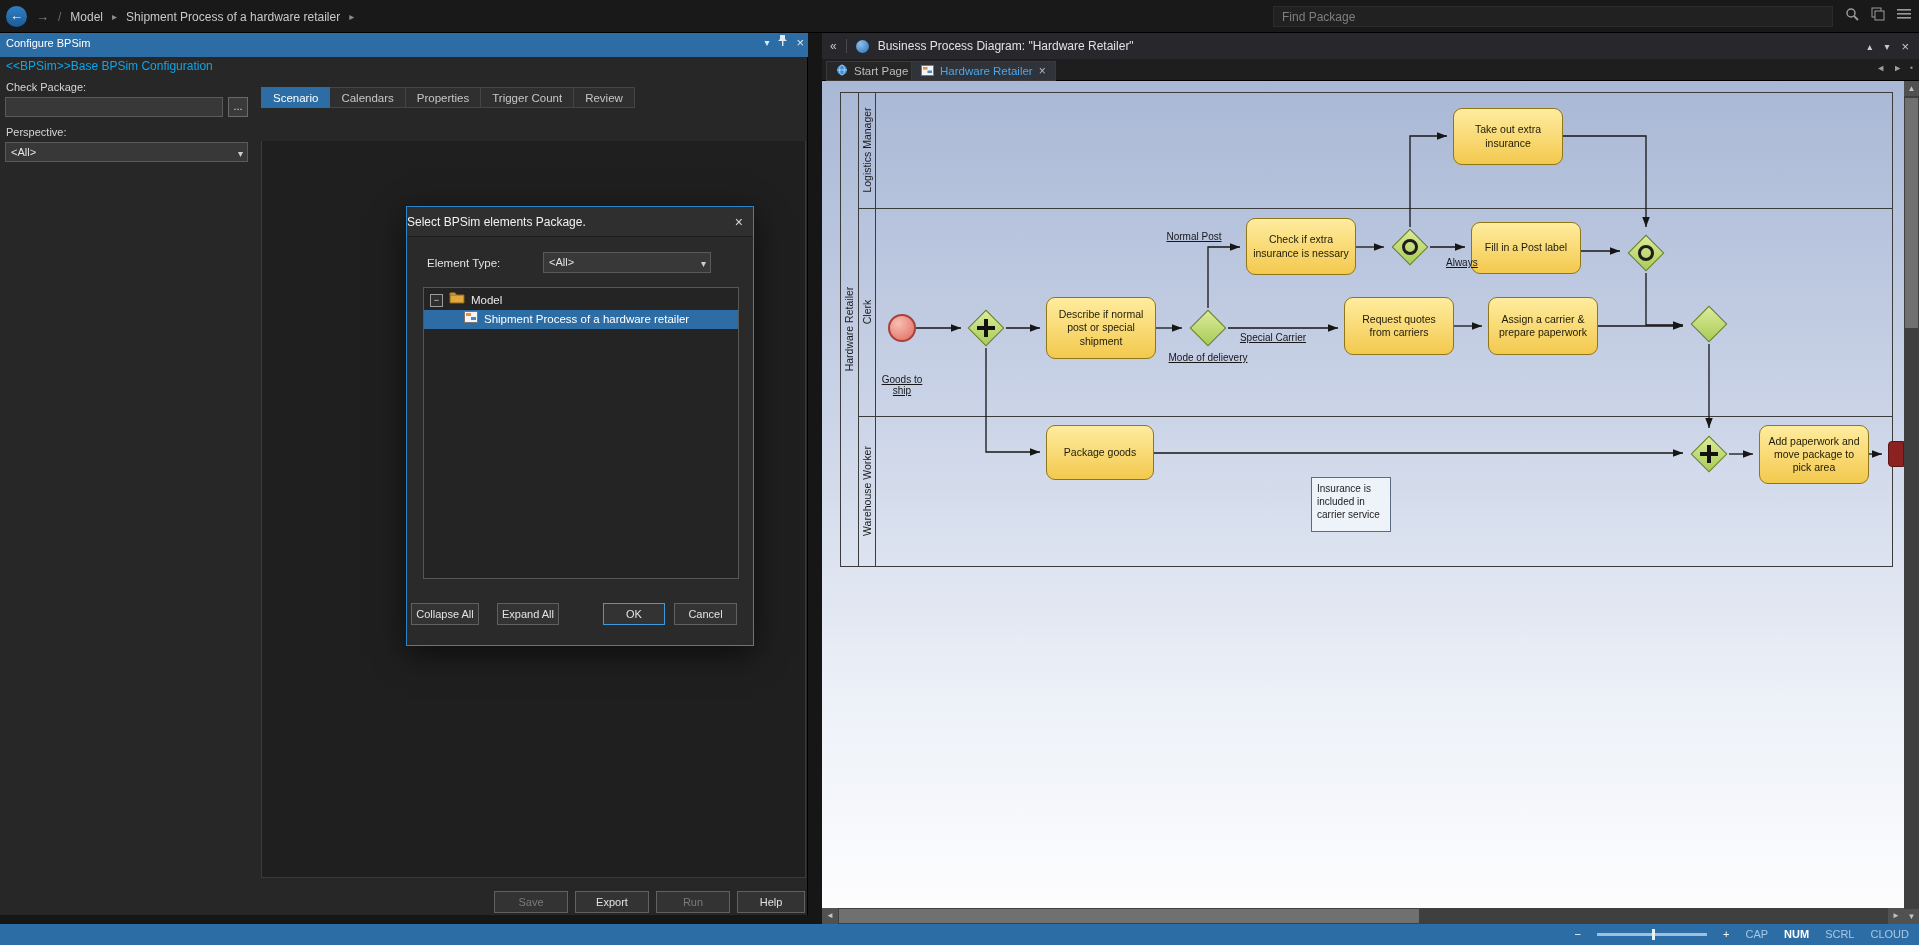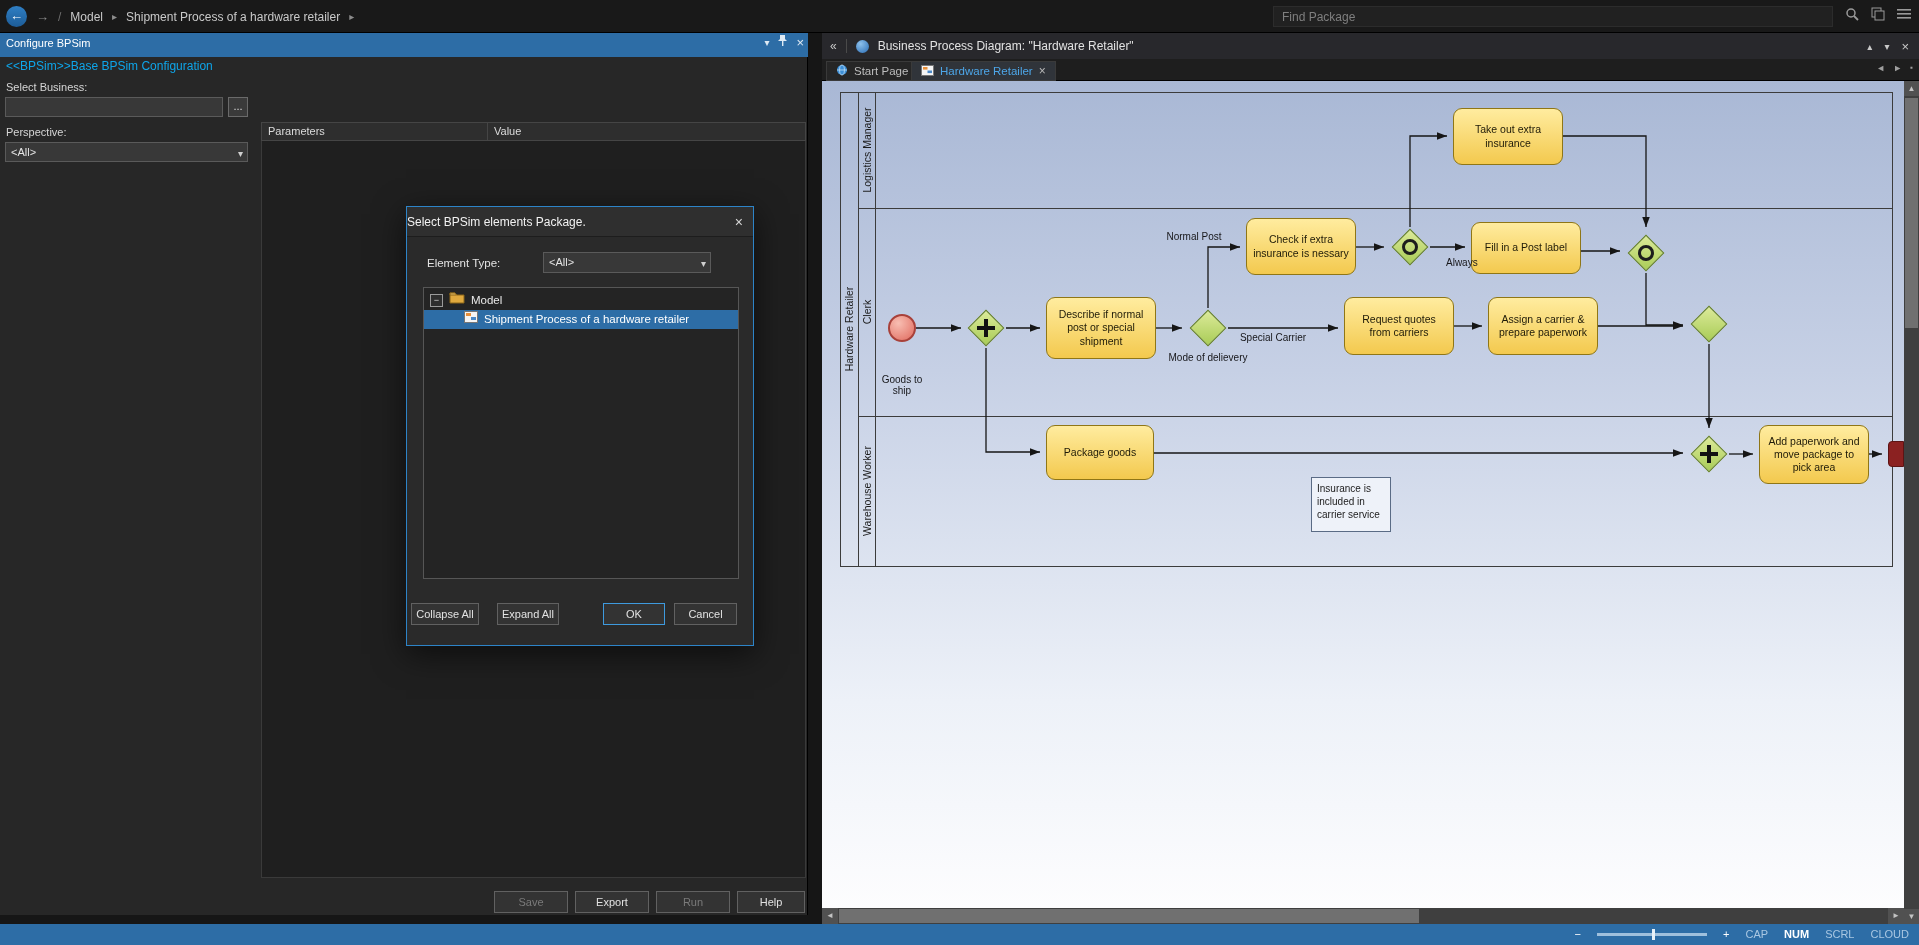--- a/index.html
+++ b/index.html
@@ -100,21 +100,21 @@
           background:linear-gradient(180deg,#ffec9f 0%,#f3c94e 100%);
           display:flex; align-items:center; justify-content:center; text-align:center;
           font-size:10.5px; line-height:1.25; color:#1e1a08; padding:2px 6px; }
   .gw { position:absolute; width:40px; height:40px; }
   .gw-d { position:absolute; left:7px; top:7px; width:26px; height:26px; transform:rotate(45deg);
           background:linear-gradient(135deg,#dcea99,#a9cc57); border:1px solid #64801f; }
   .gwbar { position:absolute; background:#121212; }
   .gw-ring { position:absolute; left:12px; top:12px; width:16px; height:16px; border:3px solid #1d1d1d; border-radius:50%; }
   .event-start { position:absolute; left:66px; top:233px; width:28px; height:28px; border-radius:50%;
                  border:2px solid #a8413a; background:radial-gradient(circle at 35% 30%,#f8beb2,#e06a5e); }
-  .dlabel { position:absolute; font-size:10px; color:#17171a; text-align:center; }
+  .dlabel { position:absolute; font-size:10px; color:#17171a; text-align:center;text-decoration:underline; }
   .dnote { position:absolute; left:489px; top:396px; width:80px; height:55px; background:#eef2f9;
            border:1px solid #5a6b85; font-size:10px; color:#1c1c1c; padding:4px 5px; line-height:1.3; }
   .cutoff { position:absolute; left:1066px; top:360px; width:16px; height:26px; background:#8b2121;
             border:1px solid #5d1414; border-radius:4px 0 0 4px; }
 
   .vscroll { position:absolute; left:1082px; top:48px; width:15px; height:843px; background:#3f3f3f; }
   .hscroll { position:absolute; left:0; top:875px; width:1082px; height:16px; background:#3f3f3f; }
   .sbtn { position:absolute; background:#515151; color:#c3c3c3; font-size:8px; text-align:center; }
   .sthumb { position:absolute; background:#707070; }
 </style>
@@ -166,35 +166,38 @@
           <svg width="11" height="13" viewBox="0 0 11 13">
               <path d="M3 1h5v4l2 2H1l2-2z" fill="#dfeaf4"></path>
               <rect x="5" y="7" width="1.4" height="5" fill="#dfeaf4"></rect>
             </svg>
         </span>
         <span style="font-size:13px;">×</span>
       </span>
     </div>
     <div class="subtitle">&lt;&lt;BPSim&gt;&gt;Base BPSim Configuration</div>
 
-    <div class="flabel" style="left:6px; top:48px;">Select Business:</div>
+    <div class="flabel" style="left:6px; top:48px;">Check Package:</div>
     <div class="field" style="left:5px; top:64px; width:218px; height:20px;"></div>
     <div class="mini-btn" style="left:228px; top:64px; width:20px; height:20px;">...</div>
 
     <div class="flabel" style="left:6px; top:93px;">Perspective:</div>
     <div class="field" style="left:5px; top:109px; width:243px; height:20px;">
       <span>&lt;All&gt;</span>
       <span class="caret">▾</span>
     </div>
 
-
-    <div class="gridhead">
-      <div class="c1">Parameters</div>
-      <div class="c2">Value</div>
-    </div>
+    <div class="tabs">
+      <div class="tab active">Scenario</div>
+      <div class="tab">Calendars</div>
+      <div class="tab">Properties</div>
+      <div class="tab">Trigger Count</div>
+      <div class="tab">Review</div>
+    </div>
+
     <div class="gridbody"></div>
 
     <div class="btn disabled" style="left:494px; top:858px; width:74px;text-align:center;">Save</div>
     <div class="btn" style="left:575px; top:858px; width:74px;">Export</div>
     <div class="btn disabled" style="left:656px; top:858px; width:74px;">Run</div>
     <div class="btn" style="left:737px; top:858px; width:68px;">Help</div>
   </div>
 
   <div id="dialog">
     <div class="titlebar">

